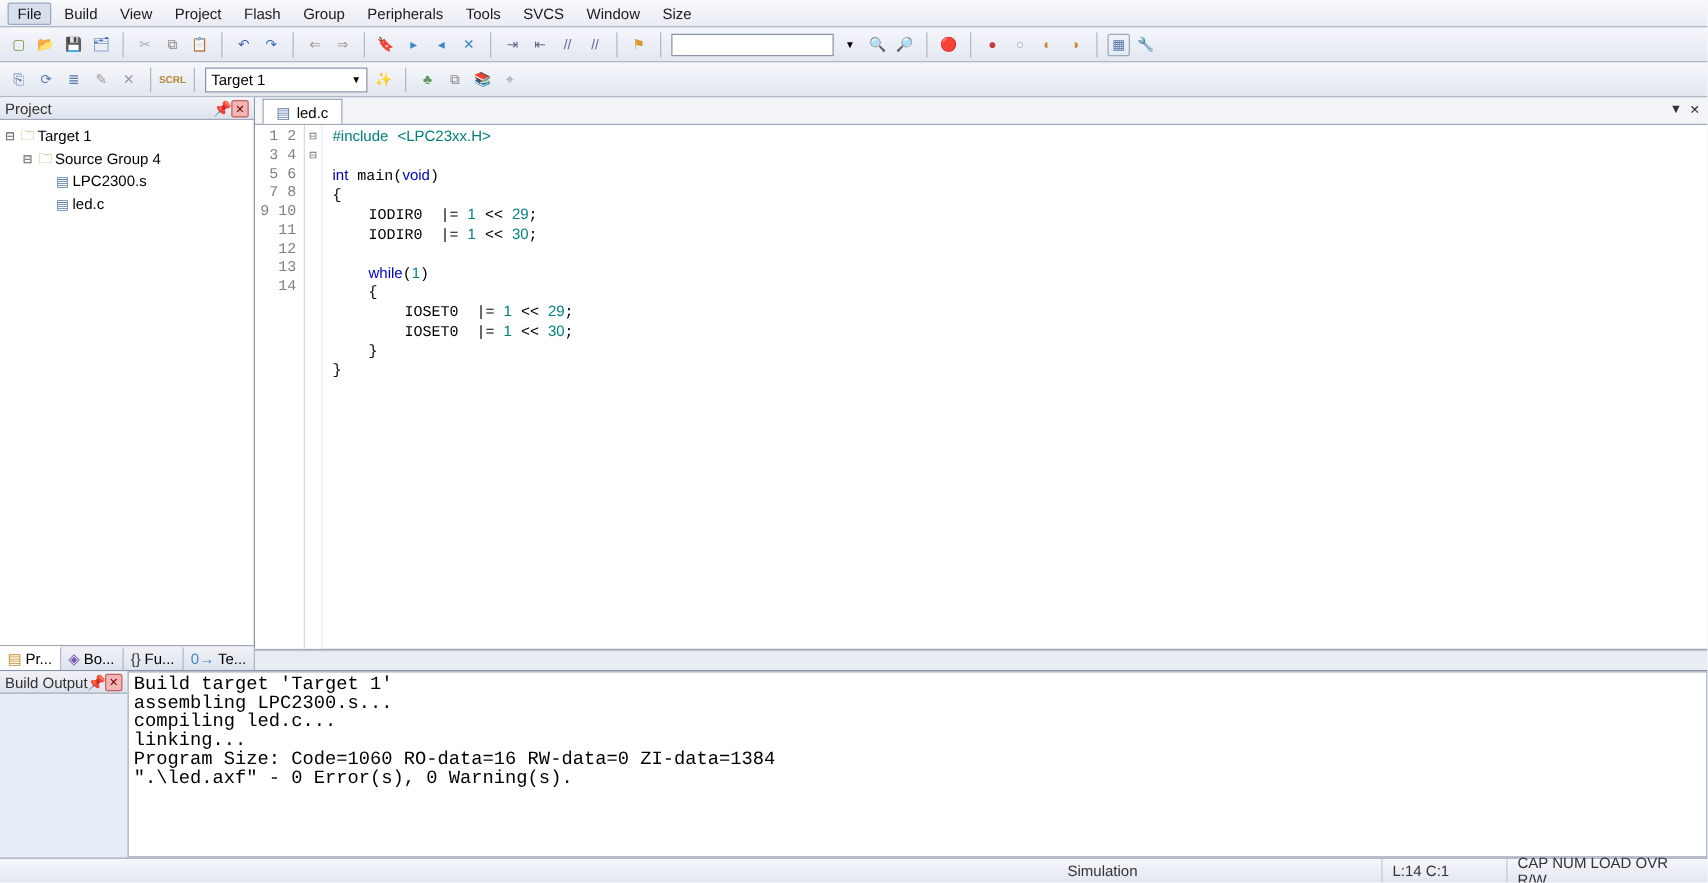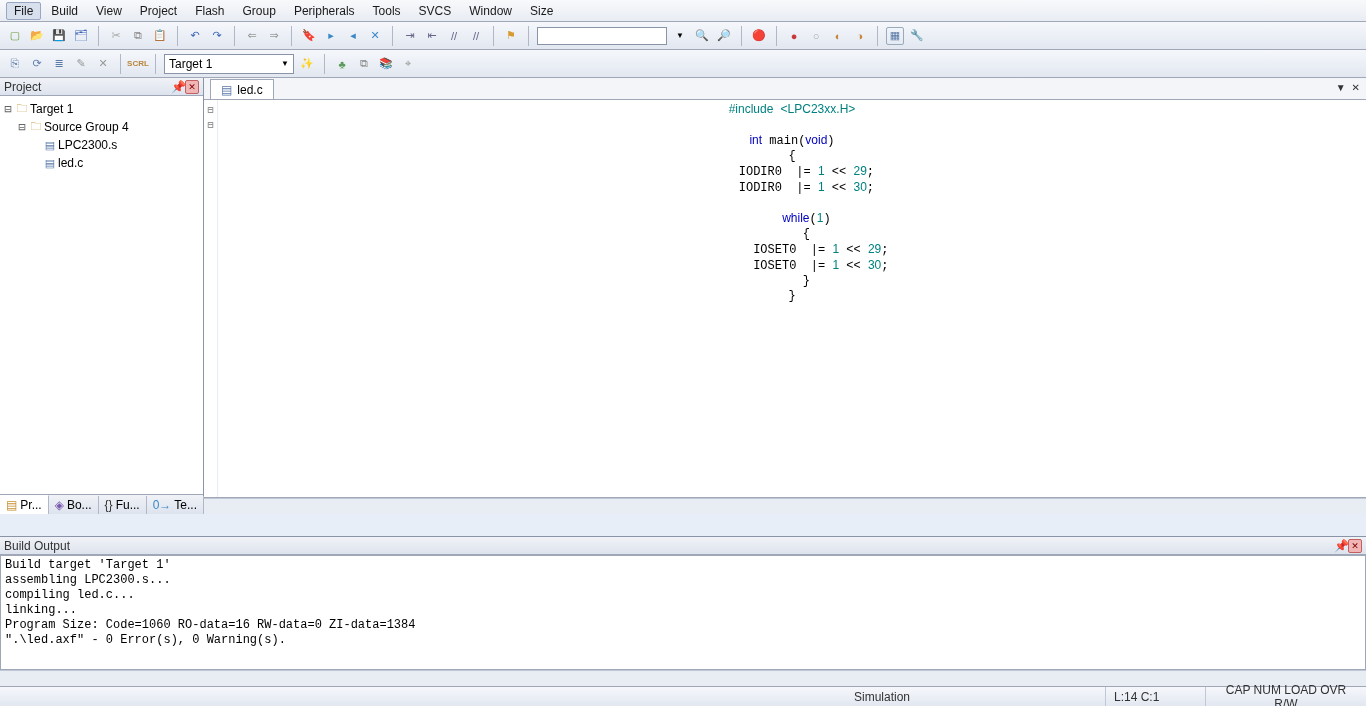--- a/index.html
+++ b/index.html
@@ -33,33 +33,33 @@
   .tabs-bottom .tabb.active { background:#fff; border-top:1px solid #fff; }
 
   .col-right { flex: 1; display: flex; flex-direction: column; min-width: 0; }
   .tabstrip { height: 22px; background: #f3f5f9; border-bottom: 1px solid #a0a8b8; display:flex; align-items:flex-end; padding-left:6px; position: relative;}
   .tabstrip .filetab { height: 20px; background:#fff; border:1px solid #a0a8b8; border-bottom:none; padding:2px 10px; display:flex;align-items:center;gap:5px;font-size:11px;}
   .tabstrip .closer { position:absolute; right:6px; top:4px; display:flex; gap:6px;}
   .tabstrip .closer span { font-size:10px; color:#333;}
   .editor { flex:1; background:#fff; display:flex; overflow:hidden; border-bottom:1px solid #a0a8b8;}
   .gutter { width: 40px; background:#fff; border-right:1px solid #d5dae4; text-align:right; padding: 2px 6px 0 0; color:#808080; font-family: Consolas,"Courier New",monospace; font-size:12px; line-height:15px;}
   .fold { width: 14px; background:#fff; border-right:1px solid #e8ecf3; font-family:monospace;font-size:10px;line-height:15px;color:#777;text-align:center;padding-top:2px;}
-  .code { flex:1; padding:2px 8px 0 8px; font-family: Consolas,"Courier New",monospace; font-size:12px; line-height:15px; white-space:pre; color:#000;text-align:center;}
+  .code { flex:1; padding:2px 8px 0 8px; font-family: Consolas,"Courier New",monospace; font-size:12px; line-height:15px; white-space:pre; color:#000;}
   .kw { color:#0000c0; }
   .inc { color:#008080; }
   .pre { color:#008080; }
   .num { color:#008080; }
   .scroll-h { height:16px; background:#e8ecf3; border-top:1px solid #c0c8d8;}
 
-  .buildpanel { height: 150px; display:flex; flex-direction:column; border-top:1px solid #8a94a8;margin-top:22px;}
-  .buildout { flex:1; background:#fff; border:1px solid #a0a8b8; margin:0; padding:2px 4px; font-family: "Courier New",monospace; font-size:12px; line-height:15px; white-space:pre; overflow:auto; color:#000;}
+  .buildpanel { height: 150px; display:flex; flex-direction:row; border-top:1px solid #8a94a8;}
+  .buildout { flex:1; background:#fff; border:1px solid #a0a8b8; margin:0; padding:2px 4px; font-family: "Courier New",monospace; font-size:15px; line-height:15px; white-space:pre; overflow:auto; color:#000;}
   .build-scroll { height:16px; background:#e8ecf3; border-top:1px solid #c0c8d8;}
 
   .statusbar { height: 20px; background: linear-gradient(#f5f7fb,#e2e7f0); border-top:1px solid #a0a8b8; display:flex; align-items:center; font-size:11px; color:#333;}
-  .statusbar .cell { padding: 0 8px; border-right:1px solid #c0c8d8; height:100%; display:flex;align-items:center;text-align:center;}
+  .statusbar .cell { padding: 0 8px; border-right:1px solid #c0c8d8; height:100%; display:flex;align-items:center;}
   .statusbar .spacer { flex:1; }
 </style>
 </head>
 <body>
 
 <div class="menubar">
   <span class="active">File</span>
   <span>Build</span>
   <span>View</span>
   <span>Project</span>
@@ -190,20 +190,35 @@
       <div class="filetab">
         <span style="color:#5a7aa8">▤</span>
         <span>led.c</span>
       </div>
       <div class="closer">
         <span>▼</span>
         <span>✕</span>
       </div>
     </div>
     <div class="editor">
+      <div class="gutter" id="gutter">1
+2
+3
+4
+5
+6
+7
+8
+9
+10
+11
+12
+13
+14
+</div>
       <div class="fold" id="foldcol">
 
 
 ⊟
 
 
 
 
 ⊟
 

